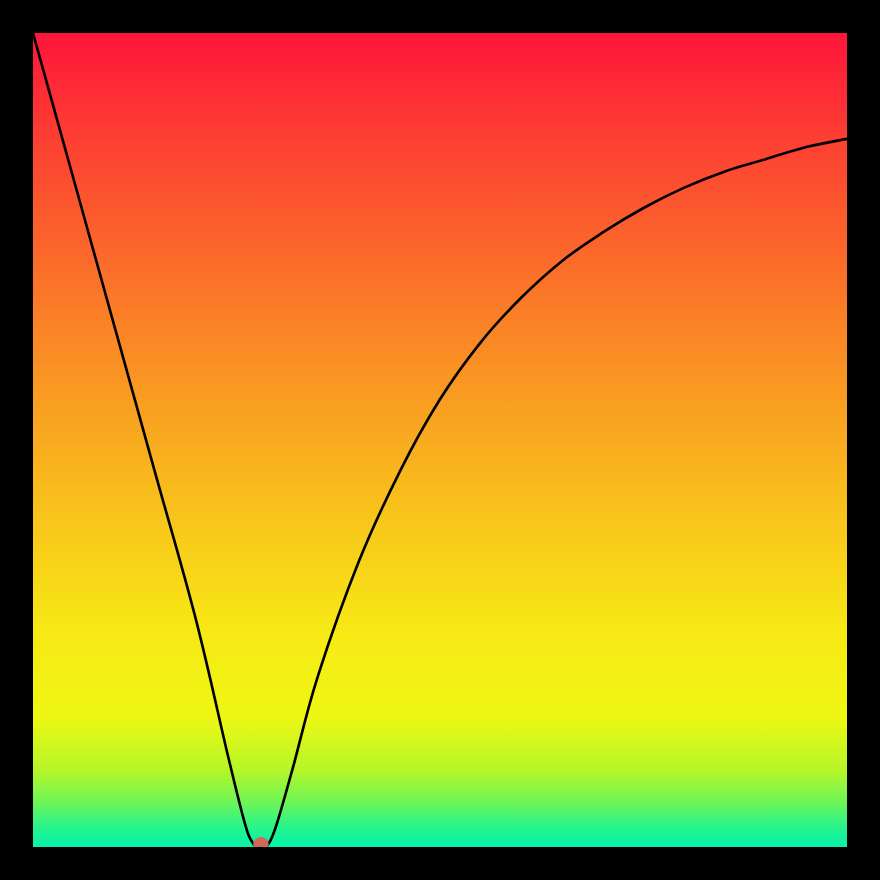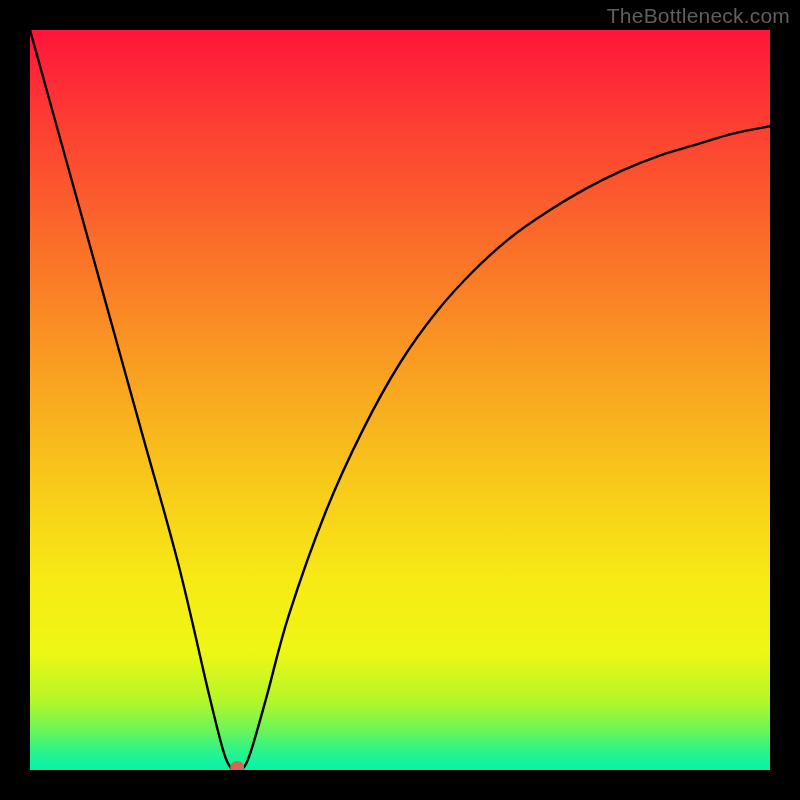--- a/index.html
+++ b/index.html
@@ -61,15 +61,14 @@
             <stop offset="97.5%" stop-color="#29f48b"></stop>
             <stop offset="100%" stop-color="#04f3ad"></stop>
           </linearGradient>
       </defs>
       <rect x="0" y="0" width="740" height="740" fill="url(#bg-grad)"></rect>
       <path id="curve-path" fill="none" stroke-width="2.4" stroke-linejoin="round" stroke-linecap="round" d="M 0 0 C 6.66 23.976000000000006, 23.68 85.24800000000005, 37 133.20000000000005 C 50.32 181.15200000000004, 60.68 218.44799999999998, 74 266.4 C 87.32 314.352, 97.68 351.64799999999997, 111 399.59999999999997 C 124.32 447.55199999999996, 136.012 486.17999999999995, 148 532.8 C 159.988 579.42, 169.608 625.3000000000001, 177.6 658.6 C 185.59199999999998 691.9, 188.404 703.814, 192.4 717.8 C 196.39600000000002 731.786, 197.136 732.304, 199.8 736.3 C 202.46400000000003 740.2959999999999, 204.53600000000003 740, 207.20000000000002 740 C 209.864 740, 211.936 740.2959999999999, 214.6 736.3 C 217.26399999999998 732.304, 218.004 730.454, 222 717.8 C 225.996 705.146, 230.14000000000001 689.976, 236.8 666 C 243.46 642.024, 248.344 617.9, 259 584.6 C 269.656 551.3000000000001, 282.68 514.3, 296 481 C 309.32 447.7, 319.68 426.23999999999995, 333 399.59999999999997 C 346.32 372.96, 356.68 354.31199999999995, 370 332.99999999999994 C 383.32 311.68799999999993, 393.68000000000006 297.84999999999997, 407.00000000000006 281.2 C 420.32000000000005 264.55, 430.68 253.81999999999994, 444 240.49999999999994 C 457.32 227.17999999999995, 467.68 217.85600000000005, 481 207.20000000000005 C 494.32 196.54400000000004, 504.68 189.95799999999997, 518 181.29999999999995 C 531.32 172.64199999999994, 541.68 166.42600000000004, 555 159.10000000000002 C 568.32 151.774, 578.68 146.5939999999999, 592 140.5999999999999 C 605.32 134.6059999999999, 615.68 130.46200000000005, 629 125.80000000000007 C 642.32 121.13800000000009, 652.68 118.69600000000005, 666 114.70000000000005 C 679.32 110.70400000000004, 689.68 106.93000000000002, 703 103.60000000000002 C 716.32 100.27000000000002, 733.34 97.53200000000004, 740 96.20000000000005" stroke="#000000"></path>
       <ellipse id="marker-dot" rx="7" ry="6" cx="207.20000000000002" cy="737" fill="#cf6a56"></ellipse>
     </svg>
   </div>
 
-  <div class="attribution">TheBottleneck.com</div>
 
 </div>
 
 </body></html>

